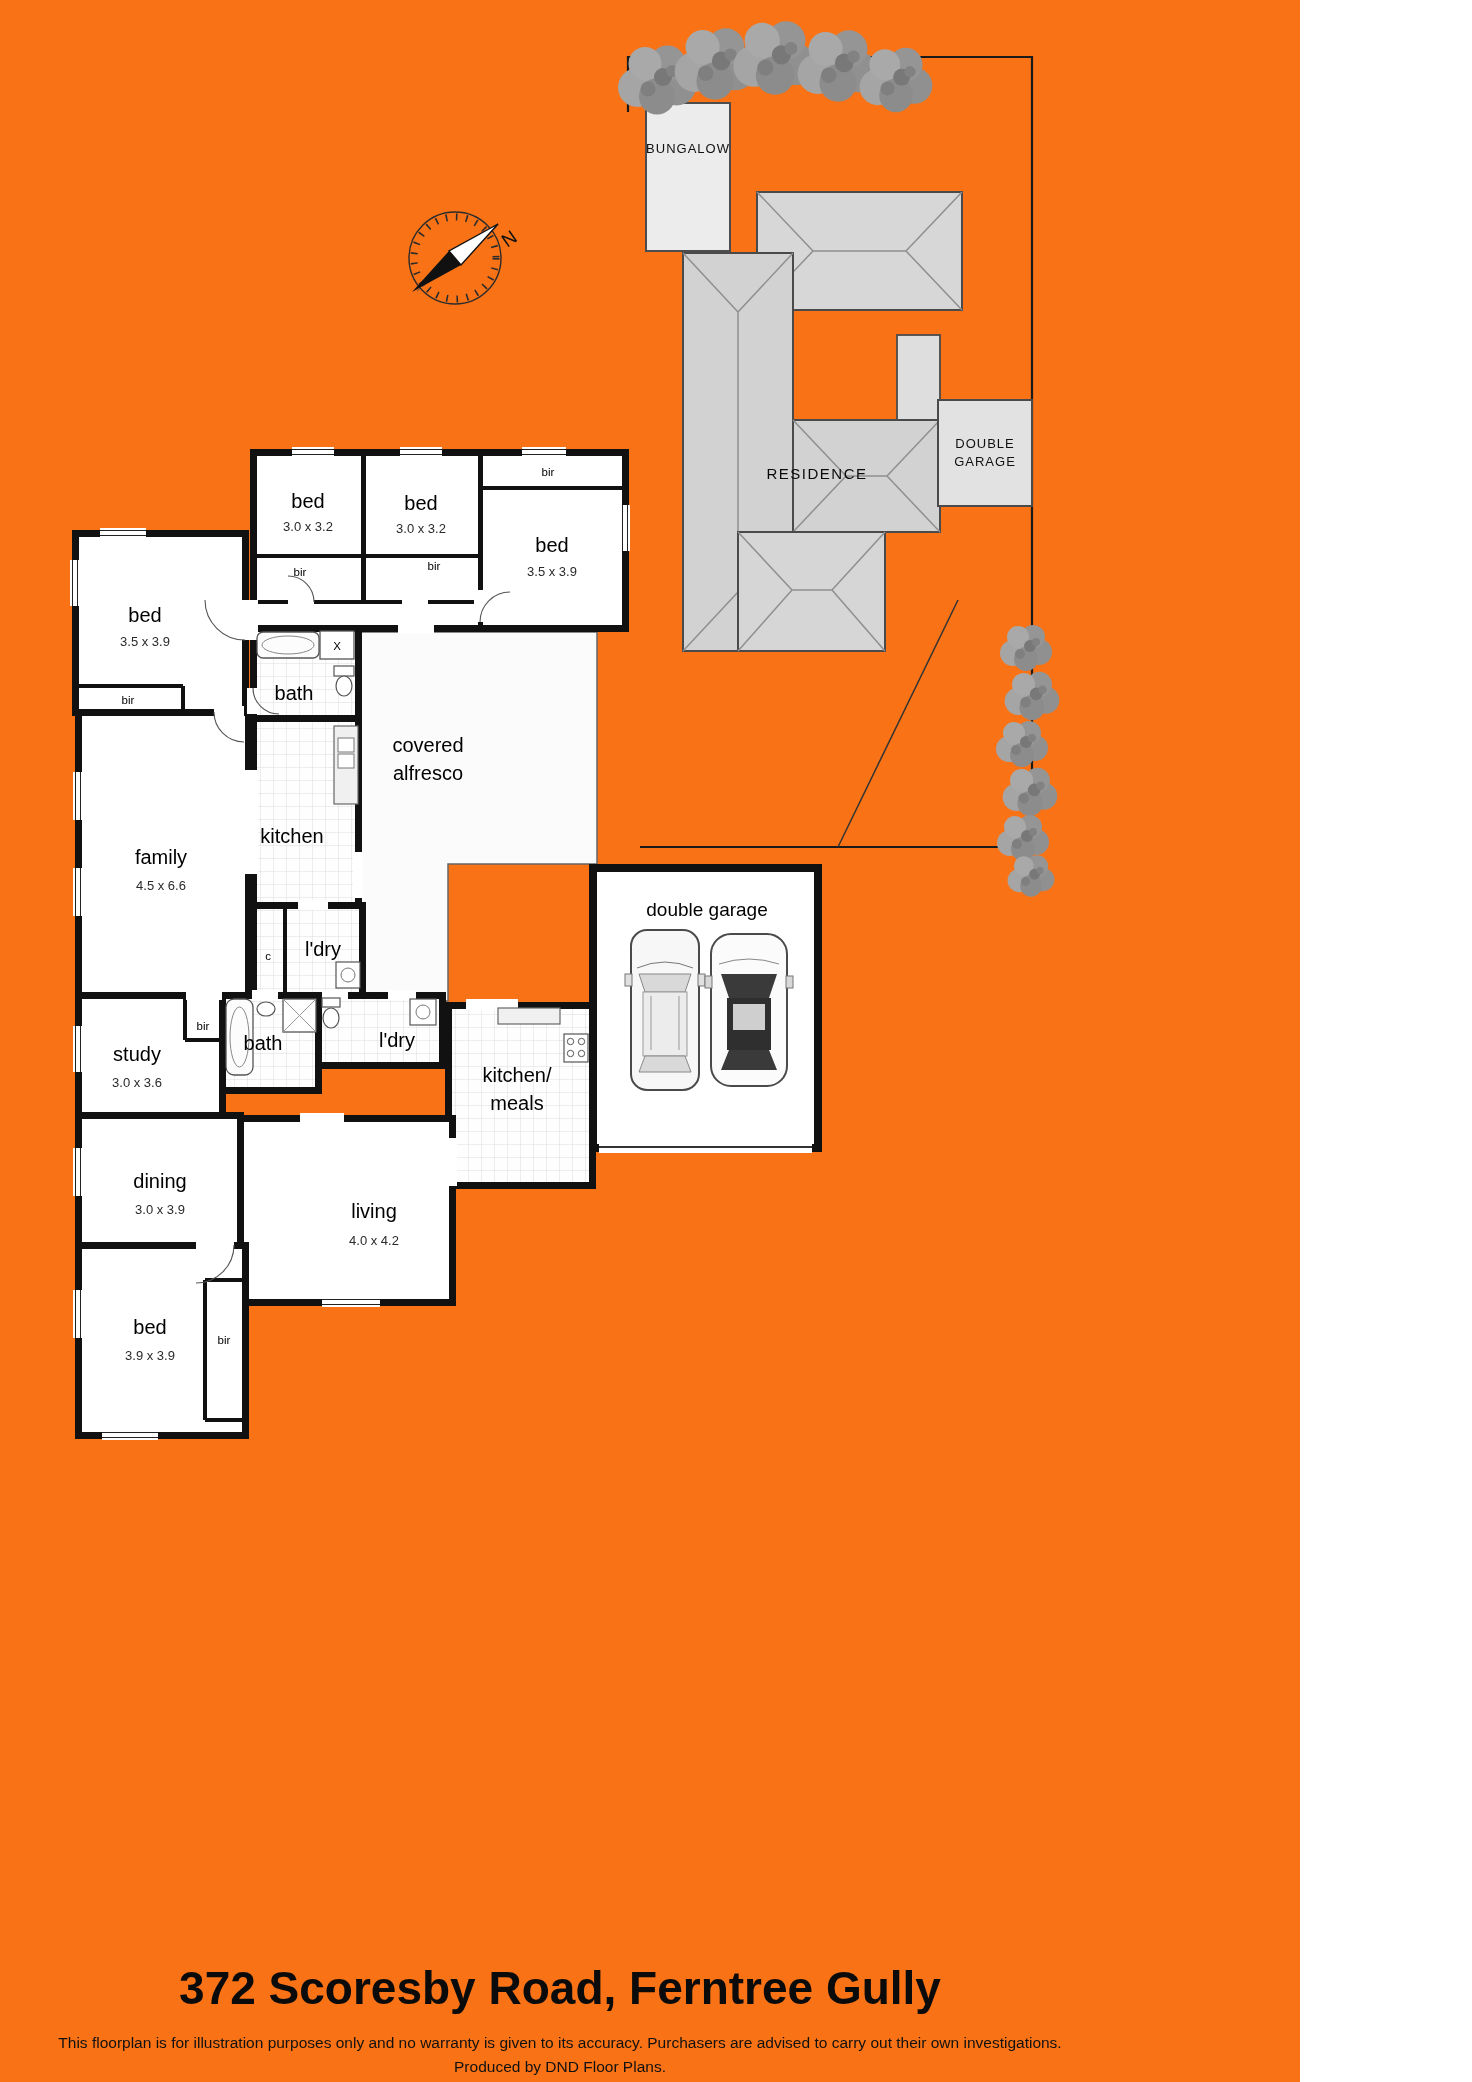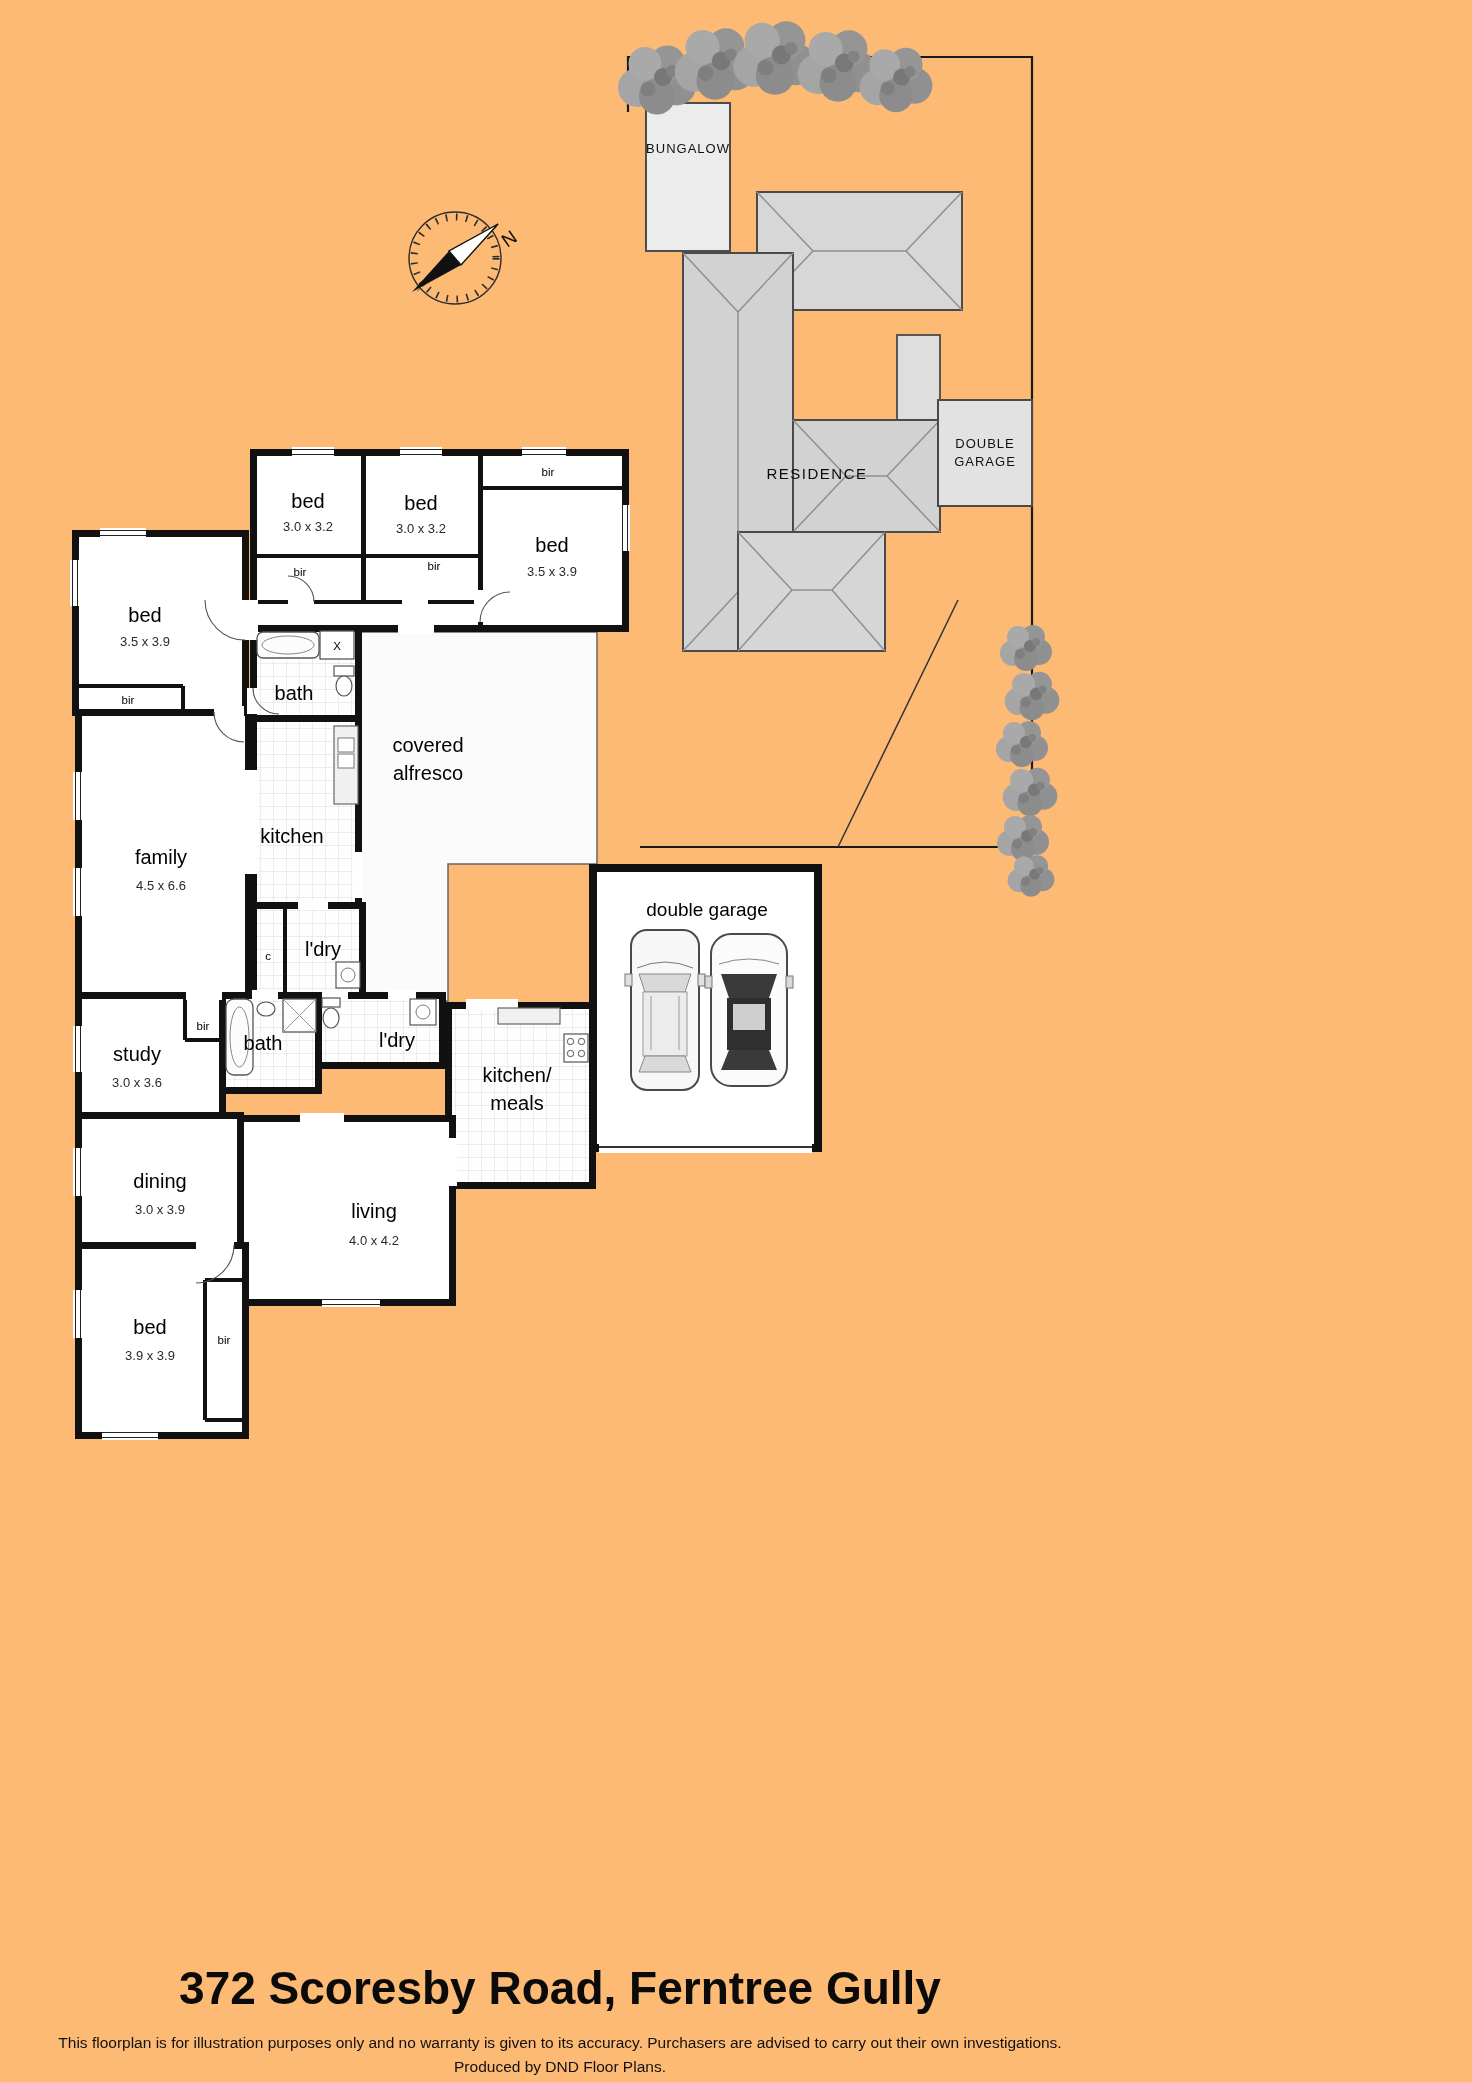--- a/index.html
+++ b/index.html
@@ -1,16 +1,16 @@
 <!DOCTYPE html>
 <html><head>
 <meta charset="utf-8">
 <style>
   html,body{margin:0;padding:0;background:#ffffff;}
-  .canvas{position:relative;width:1472px;height:2082px;background:#fdba74;font-family:"Liberation Sans",sans-serif;}
+  .canvas{position:relative;width:1300px;height:2082px;background:#f97316;font-family:"Liberation Sans",sans-serif;}
   svg{display:block;}
   text{font-family:"Liberation Sans",sans-serif;}
   .room{font-size:20px;fill:#000;text-anchor:middle;}
   .big{font-size:19px;}
   .dim{font-size:13px;fill:#2a2a2a;text-anchor:middle;}
   .tiny{font-size:11.5px;fill:#000;text-anchor:middle;}
   .site-label{font-size:13px;fill:#111;letter-spacing:1px;text-anchor:middle;}
   .res-label{font-size:15px;fill:#0a0a0a;letter-spacing:1.5px;text-anchor:middle;}
   .north{font-size:19px;fill:#111;text-anchor:middle;}
   .title-text{font-size:46px;font-weight:bold;fill:#0b0b0b;text-anchor:middle;}

